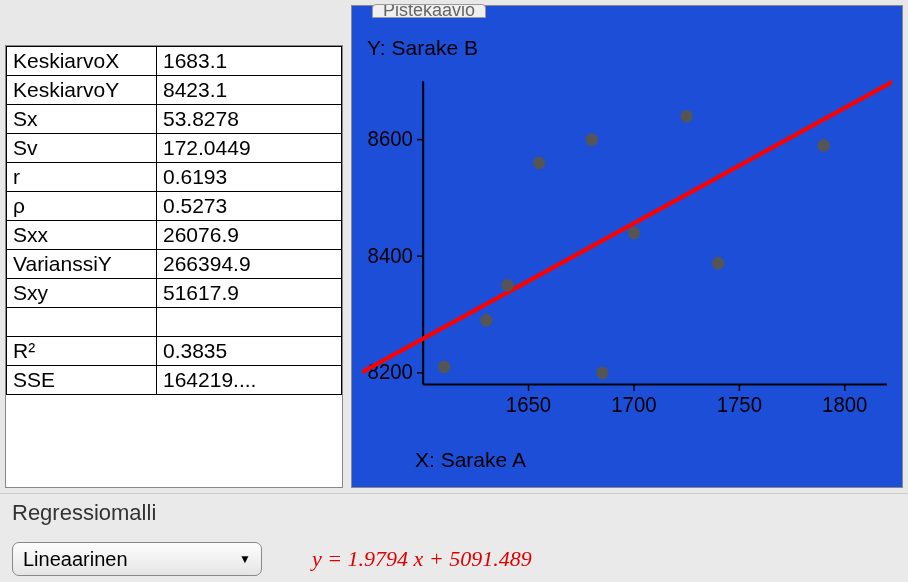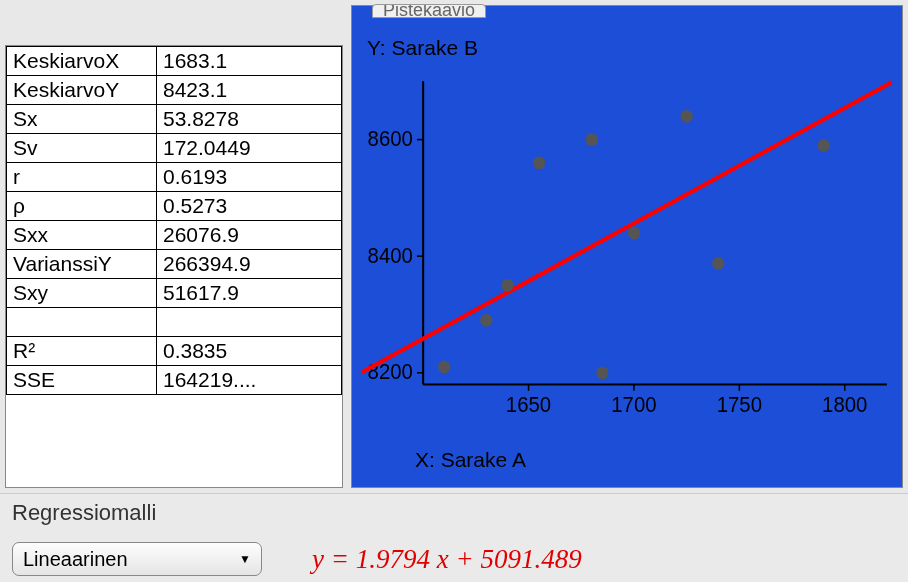--- a/index.html
+++ b/index.html
@@ -120,21 +120,21 @@
       cursor: pointer;
     }
     .model-select .chevron {
       position: absolute;
       right: 10px;
       font-size: 12px;
     }
     .equation {
       font-family: 'Times New Roman', serif;
       font-style: italic;
-      font-size: 27px;
+      font-size: 22px;
       color: #e00000;
     }
   </style>
 </head>
 <body>
 
 <div class="container">
   <div class="top-area">
     <div class="stats-panel">
       <table class="stats-table">

